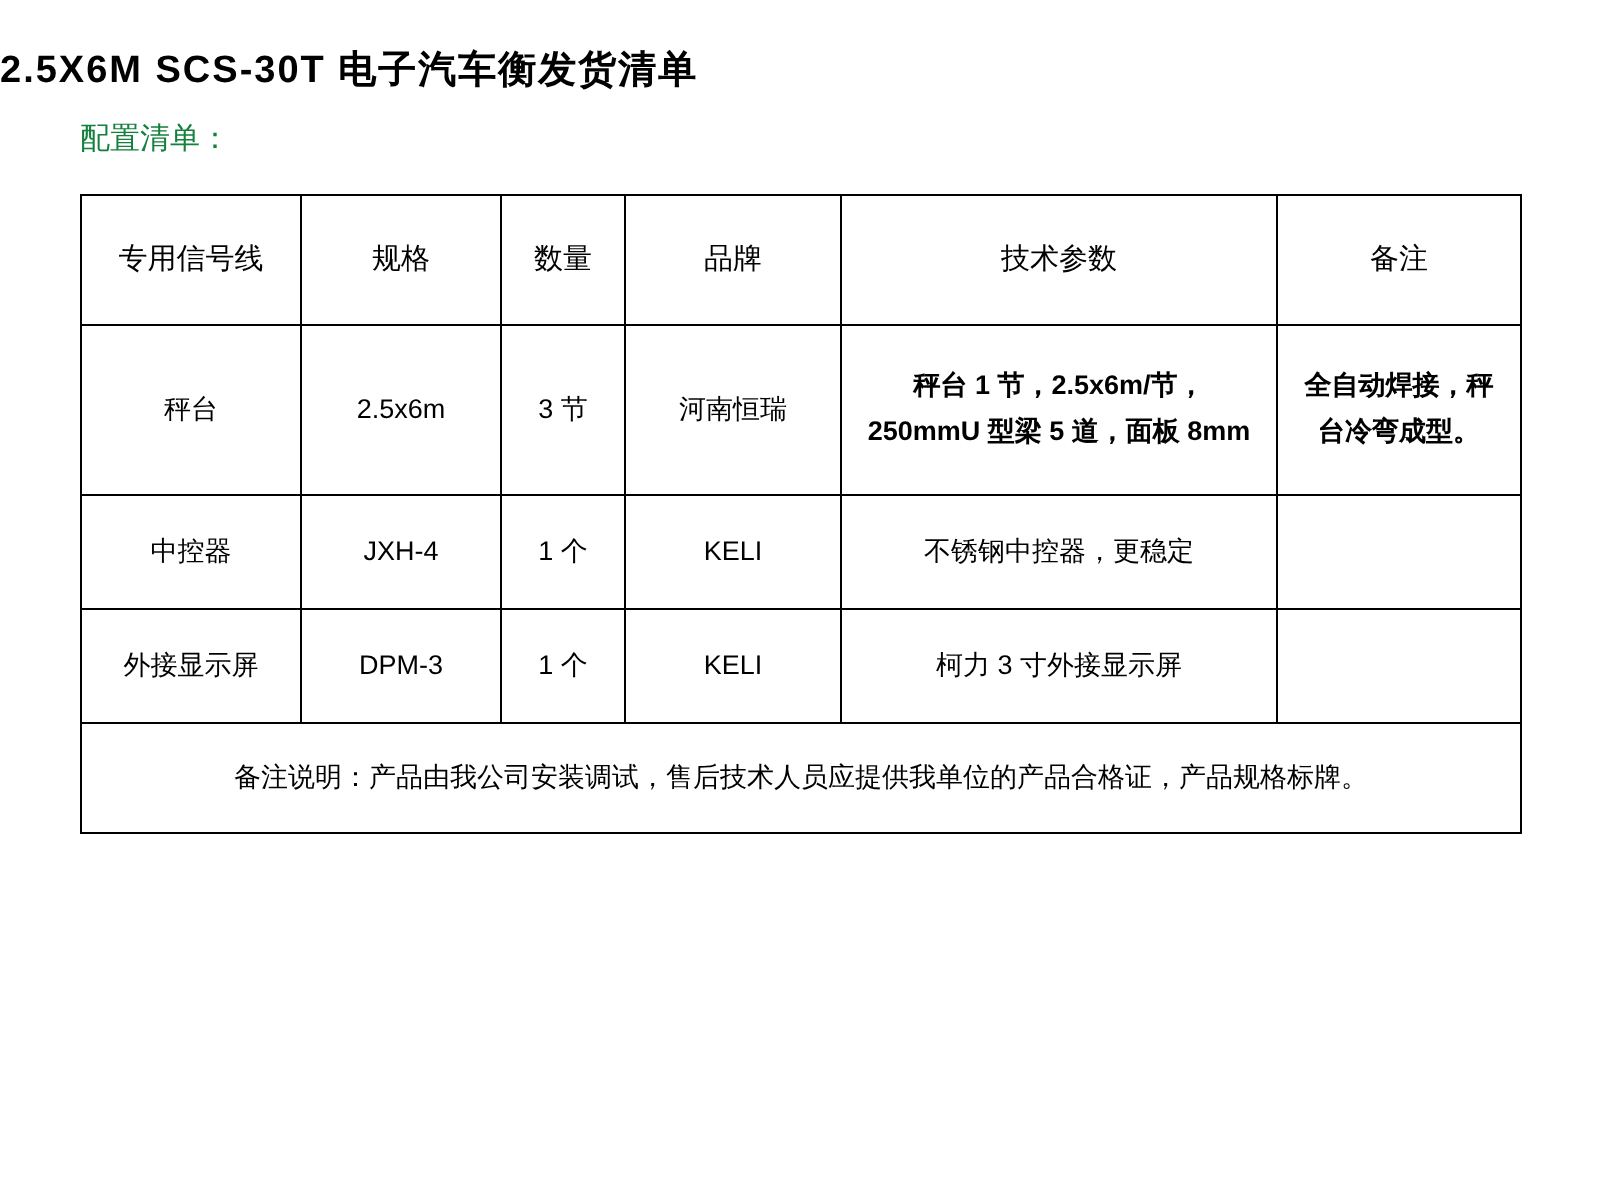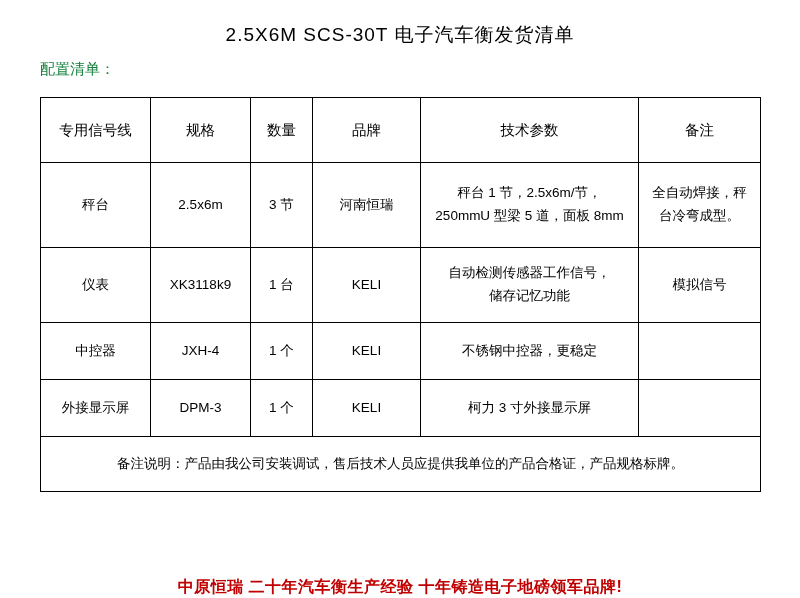--- a/index.html
+++ b/index.html
@@ -15,23 +15,22 @@
     position: relative;
     overflow: hidden;
   }
   .page {
     width: 800px;
     height: 598px;
     position: relative;
     box-sizing: border-box;
   }
   .doc-title {
-    text-align: center;
     font-size: 19px;
-    font-weight: normal;
+    font-weight: bold;
     letter-spacing: 1px;
     margin-top: 22px;
     color: #000;
   }
   .config-label {
     margin-top: 12px;
     margin-left: 40px;
     font-size: 15px;
     color: #15803d;
   }
@@ -70,20 +69,21 @@
     text-align: left;
     padding-left: 10px;
     height: 42px;
     font-size: 14px;
   }
   .multi {
     display: block;
   }
   .multi span {
     display: block;
+    font-weight: bold;
   }
   .footer-slogan {
     position: absolute;
     left: 0;
     right: 0;
     bottom: 22px;
     text-align: center;
     color: #c00000;
     font-weight: bold;
     font-size: 16px;
@@ -131,33 +131,20 @@
         </td>
         <td>
           <span class="multi">
             <span>全自动焊接，秤</span>
             <span>台冷弯成型。</span>
           </span>
         </td>
       </tr>
 
 
-      <tr class="row-two">
-        <td>仪表</td>
-        <td>XK3118k9</td>
-        <td>1 台</td>
-        <td>KELI</td>
-        <td>
-          <span class="multi">
-            <span>自动检测传感器工作信号，</span>
-            <span>储存记忆功能</span>
-          </span>
-        </td>
-        <td>模拟信号</td>
-      </tr>
 
       <tr class="row-med">
         <td>中控器</td>
         <td>JXH-4</td>
         <td>1 个</td>
         <td>KELI</td>
         <td>不锈钢中控器，更稳定</td>
         <td></td>
       </tr>
 
@@ -170,15 +157,14 @@
         <td></td>
       </tr>
 
 
       <tr class="note-row">
         <td colspan="6">备注说明：产品由我公司安装调试，售后技术人员应提供我单位的产品合格证，产品规格标牌。</td>
       </tr>
     </tbody>
   </table>
 
-  <div class="footer-slogan">中原恒瑞 二十年汽车衡生产经验 十年铸造电子地磅领军品牌!</div>
 
 </div>
 
 </body></html>

